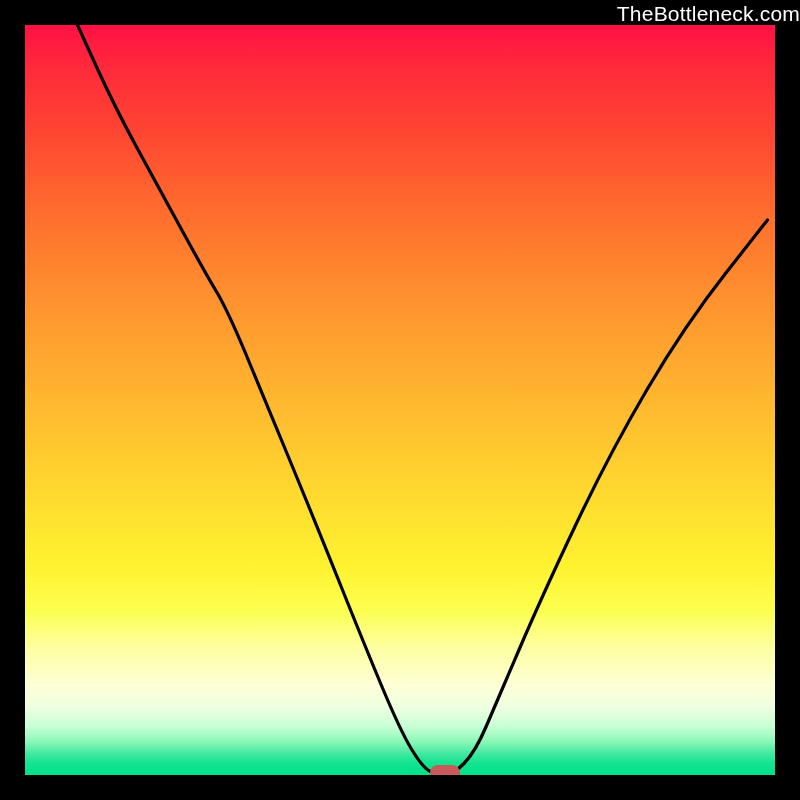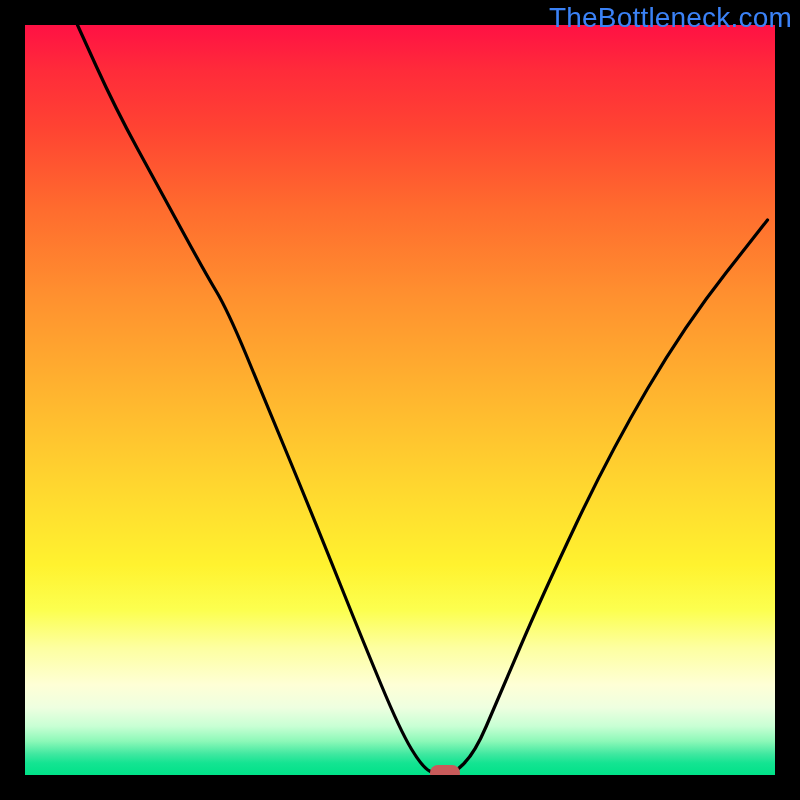--- a/index.html
+++ b/index.html
@@ -7,23 +7,23 @@
     width: 800px;
     height: 800px;
     background: #000;
     position: relative;
     overflow: hidden;
     font-family: Arial, Helvetica, sans-serif;
   }
   .watermark {
     position: absolute;
     top: 2px;
-    right: 8px;
-    color: #3b82f6;
-    font-size: 28px;
+    right: 0;
+    color: #ffffff;
+    font-size: 21px;
     font-weight: 500;
     z-index: 5;
     letter-spacing: 0.2px;
   }
   .plot-frame {
     position: absolute;
     left: 25px;
     top: 25px;
     width: 750px;
     height: 750px;

